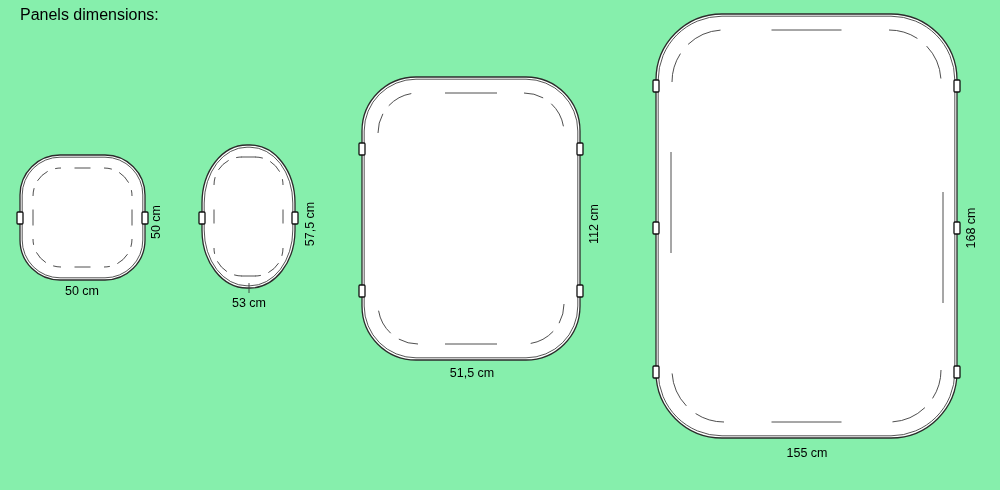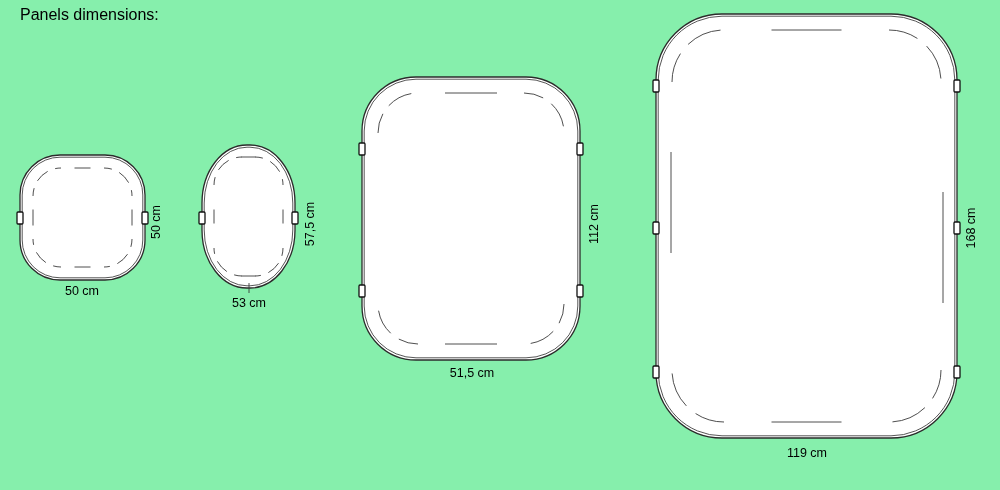--- a/index.html
+++ b/index.html
@@ -84,15 +84,15 @@
 
   <div class="dim" style="left:82px;top:291px">50 cm</div>
   <div class="dim rot" style="left:156px;top:222px">50 cm</div>
 
   <div class="dim" style="left:249px;top:303px">53 cm</div>
   <div class="dim rot" style="left:310px;top:224px">57,5 cm</div>
 
   <div class="dim" style="left:472px;top:373px">51,5 cm</div>
   <div class="dim rot" style="left:594px;top:224px">112 cm</div>
 
-  <div class="dim" style="left:807px;top:453px">119 cm</div>
+  <div class="dim" style="left:807px;top:453px">155 cm</div>
   <div class="dim rot" style="left:971px;top:228px">168 cm</div>
 </div>
 
 </body></html>

